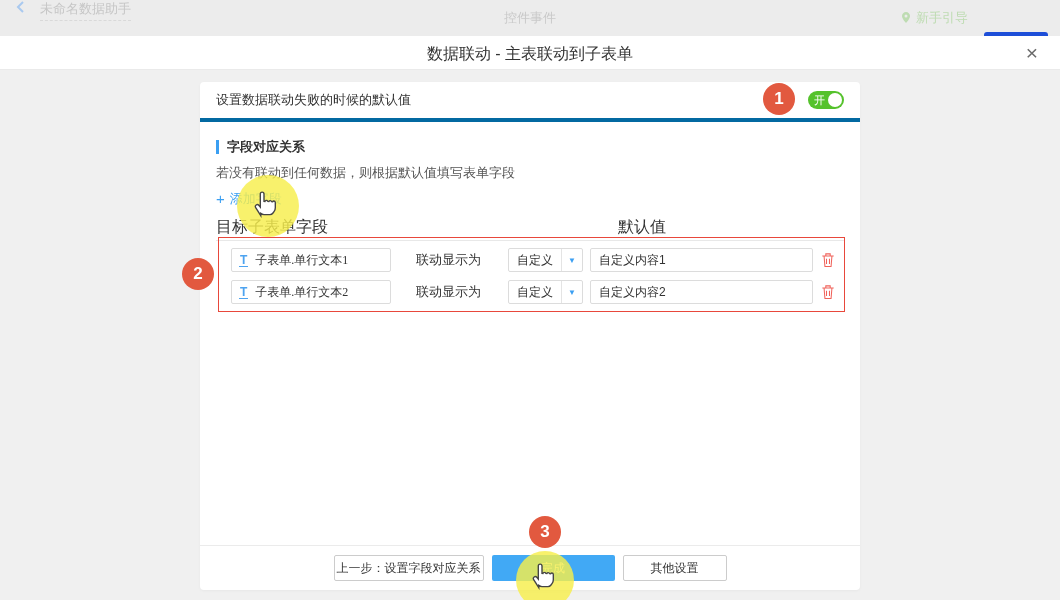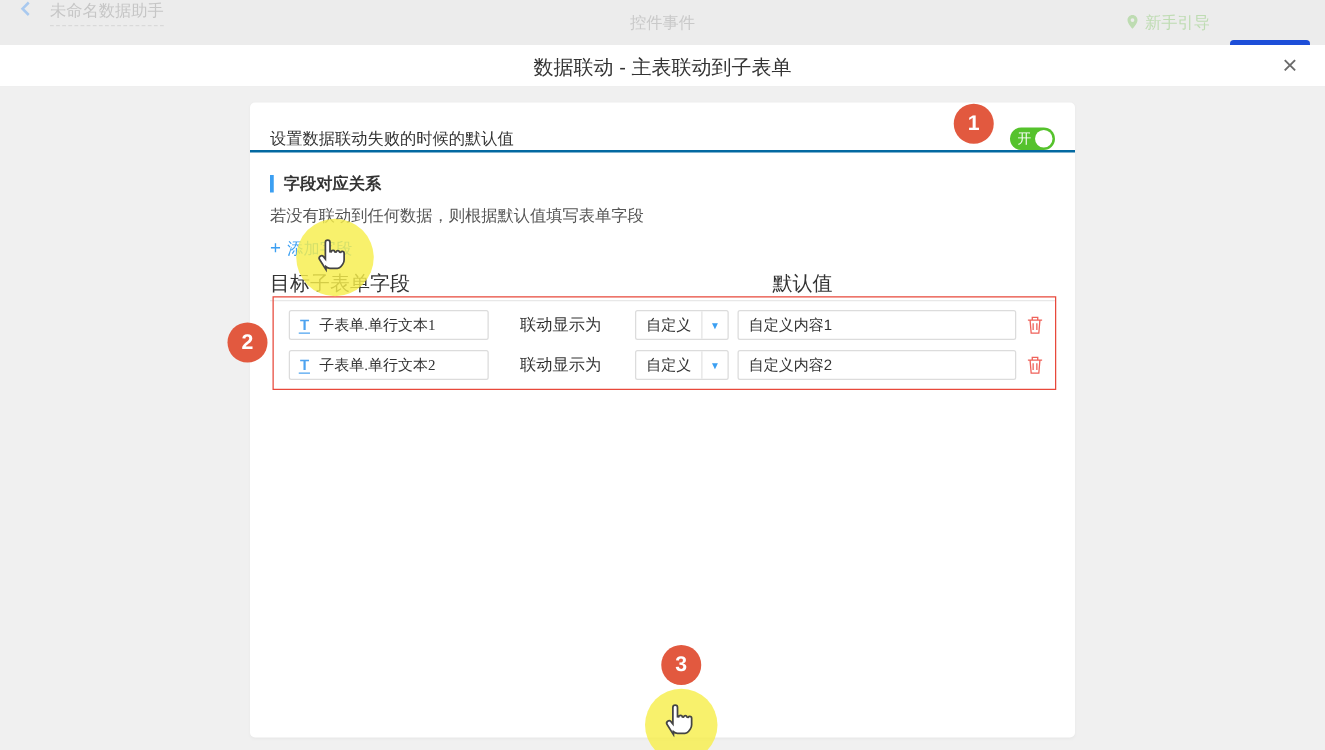--- a/index.html
+++ b/index.html
@@ -25,22 +25,22 @@
   .dialog-title { position:absolute; left:0; right:0; top:8px; text-align:center;
                   font-size:16px; color:#333; }
   .dialog-close { position:absolute; right:22px; top:5px; font-size:21px; color:#6b6b6b;
                   cursor:pointer; line-height:24px; }
 
   
   .content { position:absolute; left:0; top:70px; width:1060px; height:530px; background:#f0f0f0; }
   .panel { position:absolute; left:200px; top:12px; width:660px; height:508px;
            background:#ffffff; border-radius:4px; box-shadow:0 1px 3px rgba(0,0,0,.04); }
 
-  .panel-row-default { height:40px; padding:0 16px; display:flex; align-items:flex-end;
-                       justify-content:space-between; border-bottom:2px solid #0369a1;gap:27px; }
+  .panel-row-default { height:40px; padding:0 16px; display:flex; align-items:center;
+                       justify-content:space-between; border-bottom:4px solid #0369a1;gap:27px; }
   .default-label { font-size:13px; color:#333; }
   .toggle { position:relative; width:36px; height:18px; background:#55c22c; border-radius:9px;
             cursor:pointer; flex-shrink:0; }
   .toggle-text { position:absolute; left:6px; top:3px; color:#fff; font-size:11px; line-height:12px; }
   .toggle-knob { position:absolute; right:2px; top:2px; width:14px; height:14px;
                  background:#fff; border-radius:50%; }
 
   .section { padding:18px 16px 0; position:relative; }
   .sec-title { font-size:13px; font-weight:bold; color:#333;
                border-left:3px solid #3b9ff2; padding-left:8px; line-height:14px; }
@@ -193,20 +193,25 @@
           <input class="value-input" type="text" value="自定义内容2" style="">
           <button class="trash-btn">
             <svg width="14" height="16" viewBox="0 0 16 18">
               <path d="M1.5 4.5h13M5.5 4.5V2h5v2.5M3.5 4.5l1 12h7l1-12M6.3 7.5v6M9.7 7.5v6" fill="none" stroke="#f0625a" stroke-width="1.2"></path>
             </svg>
           </button>
         </div>
 
       </div>
 
+      <div class="panel-footer">
+        <button class="btn btn-prev">上一步：设置字段对应关系</button>
+        <button class="btn btn-finish">完成</button>
+        <button class="btn btn-other">其他设置</button>
+      </div>
 
     </div>
   </div>
 
   <div class="hl hl-add"></div>
   <div class="hl hl-finish"></div>
 
   <div class="badge badge-1">1</div>
   <div class="badge badge-2">2</div>
   <div class="badge badge-3">3</div>

